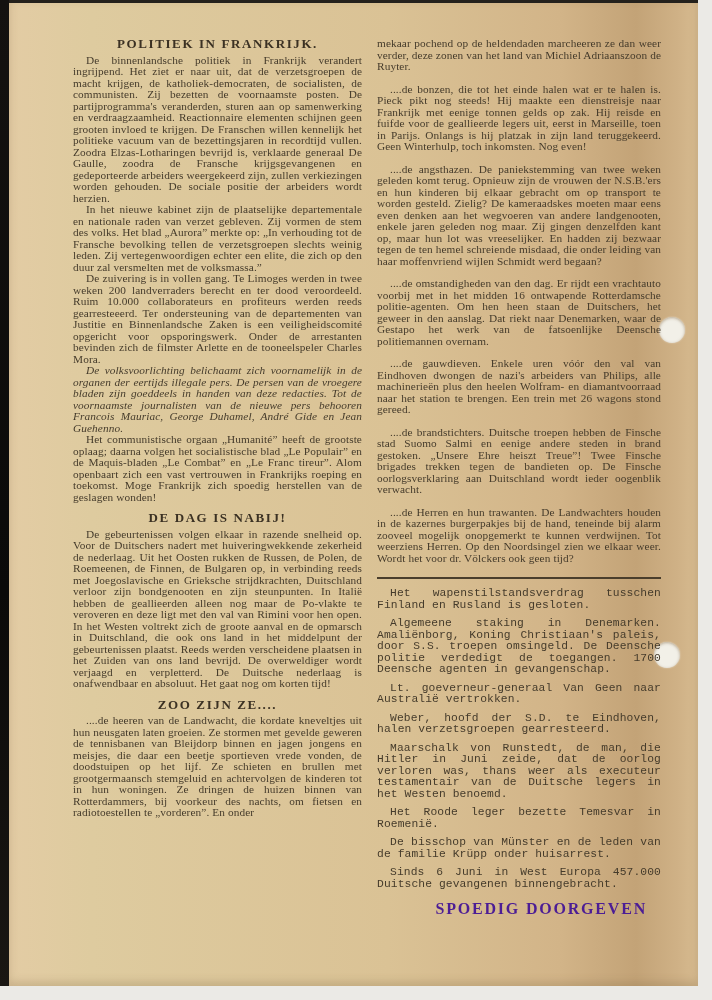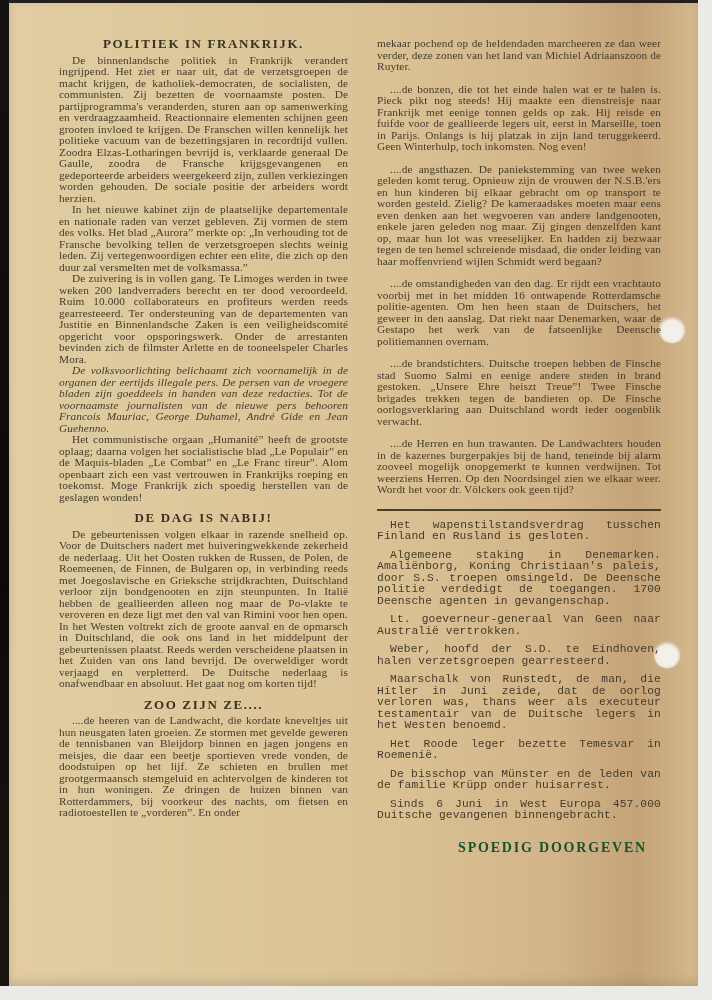--- a/index.html
+++ b/index.html
@@ -27,43 +27,43 @@
   }
   .hole-top{left:659px;top:317px;}
   .hole-bottom{left:654px;top:642px;}
   .column{
     position:absolute;
     color:#453b2b;
     font-size:11.3px;line-height:11.5px;
     text-align:justify;
     letter-spacing:0.1px;
   }
-  .col-left{left:59px;top:38px;width:289px;}
+  .col-left{left:73px;top:38px;width:289px;}
   .col-right{left:377px;top:38px;width:284px;}
   .heading{
     text-align:center;font-weight:bold;
     font-size:13px;letter-spacing:1.6px;
     color:#3b3123;
     margin:9px 0 5px 0;
   }
   .heading.first{margin-top:0;}
   .para{margin:0;text-indent:13px;}
   .para.italic{font-style:italic;}
   .para.noindent{text-indent:0;}
   .para.gap{margin-top:11px;}
   .news{margin:7px 0 0 0;text-indent:13px;font-family:Liberation Mono, monospace;}
   .rule{
     border:none;border-top:2px solid #4a3e2c;
     margin:13px 0 9px 0;
   }
   .signoff{
-    margin:20px 14px 0 0;
+    margin:13px 14px 0 0;
     text-align:right;font-weight:bold;
-    font-size:14px;letter-spacing:1.8px;
-    color:#14532d;
+    font-size:16px;letter-spacing:1.8px;
+    color:#4c1d95;
   }
 </style>
 </head>
 <body>
 
 <div class="paper"></div>
 <div class="binding-edge"></div>
 <div class="hole hole-top"></div>
 <div class="hole hole-bottom"></div>
 
@@ -78,20 +78,21 @@
   <p class="para">De gebeurtenissen volgen elkaar in razende snelheid op. Voor de Duitschers nadert met huiveringwekkende zekerheid de nederlaag. Uit het Oosten rukken de Russen, de Polen, de Roemeenen, de Finnen, de Bulgaren op, in verbinding reeds met Joegoslavische en Grieksche strijdkrachten, Duitschland verloor zijn bondgenooten en zijn steunpunten. In Italië hebben de geallieerden alleen nog maar de Po-vlakte te veroveren en deze ligt met den val van Rimini voor hen open. In het Westen voltrekt zich de groote aanval en de opmarsch in Duitschland, die ook ons land in het middelpunt der gebeurtenissen plaatst. Reeds werden verscheidene plaatsen in het Zuiden van ons land bevrijd. De overweldiger wordt verjaagd en verpletterd. De Duitsche nederlaag is onafwendbaar en absoluut. Het gaat nog om korten tijd!</p>
   <div class="heading">ZOO ZIJN ZE....</div>
   <p class="para">....de heeren van de Landwacht, die kordate kneveltjes uit hun neusgaten laten groeien. Ze stormen met gevelde geweren de tennisbanen van Bleijdorp binnen en jagen jongens en meisjes, die daar een beetje sportieven vrede vonden, de doodstuipen op het lijf. Ze schieten en brullen met grootgermaansch stemgeluid en achtervolgen de kinderen tot in hun woningen. Ze dringen de huizen binnen van Rotterdammers, bij voorkeur des nachts, om fietsen en radiotoestellen te „vorderen”. En onder</p>
 </div>
 
 <div class="column col-right">
   <p class="para noindent">mekaar pochend op de heldendaden marcheeren ze dan weer verder, deze zonen van het land van Michiel Adriaanszoon de Ruyter.</p>
   <p class="para gap">....de bonzen, die tot het einde halen wat er te halen is. Pieck pikt nog steeds! Hij maakte een dienstreisje naar Frankrijk met eenige tonnen gelds op zak. Hij reisde en fuifde voor de geallieerde legers uit, eerst in Marseille, toen in Parijs. Onlangs is hij platzak in zijn land teruggekeerd. Geen Winterhulp, toch inkomsten. Nog even!</p>
   <p class="para gap">....de angsthazen. De paniekstemming van twee weken geleden komt terug. Opnieuw zijn de vrouwen der N.S.B.'ers en hun kinderen bij elkaar gebracht om op transport te worden gesteld. Zielig? De kameraadskes moeten maar eens even denken aan het wegvoeren van andere landgenooten, enkele jaren geleden nog maar. Zij gingen denzelfden kant op, maar hun lot was vreeselijker. En hadden zij bezwaar tegen de ten hemel schreiende misdaad, die onder leiding van haar moffenvriend wijlen Schmidt werd begaan?</p>
   <p class="para gap">....de omstandigheden van den dag. Er rijdt een vrachtauto voorbij met in het midden 16 ontwapende Rotterdamsche politie-agenten. Om hen heen staan de Duitschers, het geweer in den aanslag. Dat riekt naar Denemarken, waar de Gestapo het werk van de fatsoenlijke Deensche politiemannen overnam.</p>
+  <p class="para gap">....de gauwdieven. Enkele uren vóór den val van Eindhoven dwongen de nazi's arbeiders van Philips, alle machinerieën plus den heelen Wolfram- en diamantvoorraad naar het station te brengen. Een trein met 26 wagons stond gereed.</p>
   <p class="para gap">....de brandstichters. Duitsche troepen hebben de Finsche stad Suomo Salmi en eenige andere steden in brand gestoken. „Unsere Ehre heiszt Treue”! Twee Finsche brigades trekken tegen de bandieten op. De Finsche oorlogsverklaring aan Duitschland wordt ieder oogenblik verwacht.</p>
   <p class="para gap">....de Herren en hun trawanten. De Landwachters houden in de kazernes burgerpakjes bij de hand, teneinde bij alarm zooveel mogelijk onopgemerkt te kunnen verdwijnen. Tot weerziens Herren. Op den Noordsingel zien we elkaar weer. Wordt het voor dr. Völckers ook geen tijd?</p>
   <hr class="rule">
   <p class="news">Het wapenstilstandsverdrag tusschen Finland en Rusland is gesloten.</p>
   <p class="news">Algemeene staking in Denemarken. Amaliënborg, Koning Christiaan's paleis, door S.S. troepen omsingeld. De Deensche politie verdedigt de toegangen. 1700 Deensche agenten in gevangenschap.</p>
   <p class="news">Lt. goeverneur-generaal Van Geen naar Australië vertrokken.</p>
   <p class="news">Weber, hoofd der S.D. te Eindhoven, halen verzetsgroepen gearresteerd.</p>
   <p class="news">Maarschalk von Runstedt, de man, die Hitler in Juni zeide, dat de oorlog verloren was, thans weer als executeur testamentair van de Duitsche legers in het Westen benoemd.</p>
   <p class="news">Het Roode leger bezette Temesvar in Roemenië.</p>
   <p class="news">De bisschop van Münster en de leden van de familie Krüpp onder huisarrest.</p>

